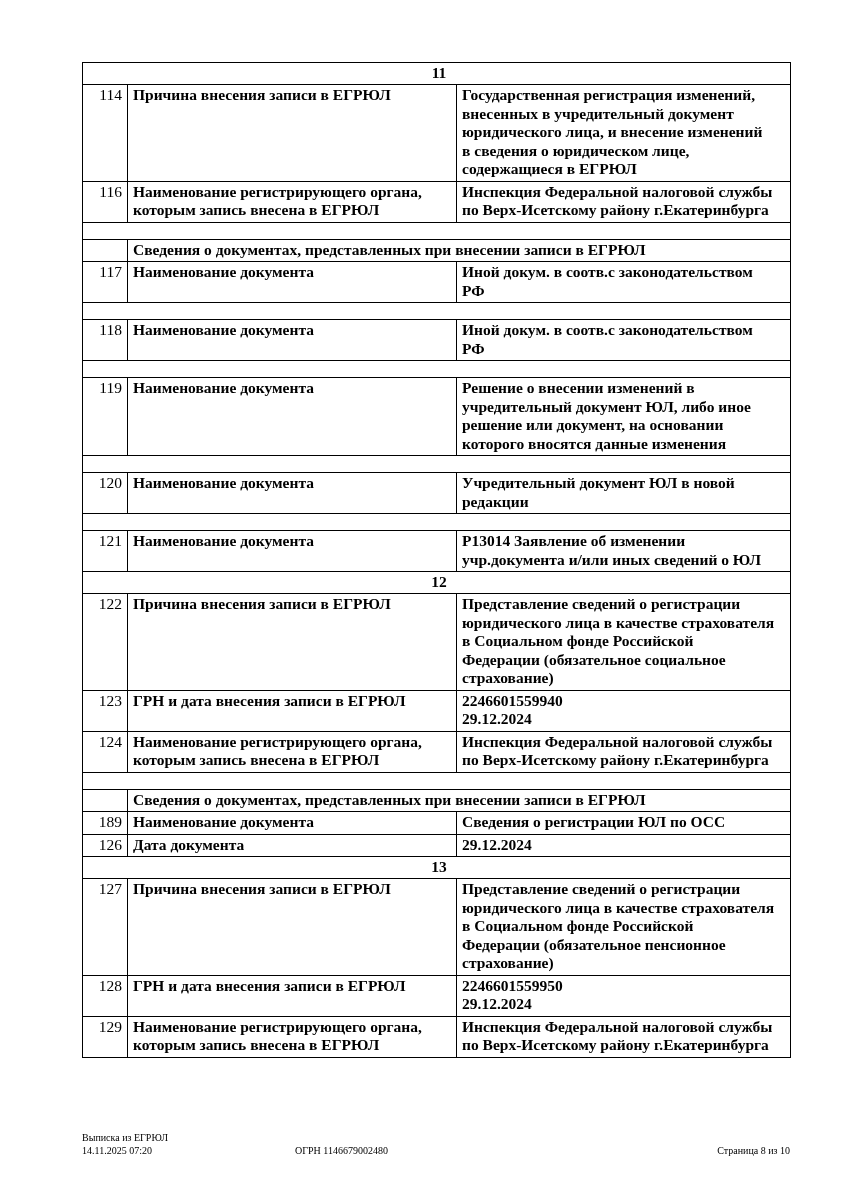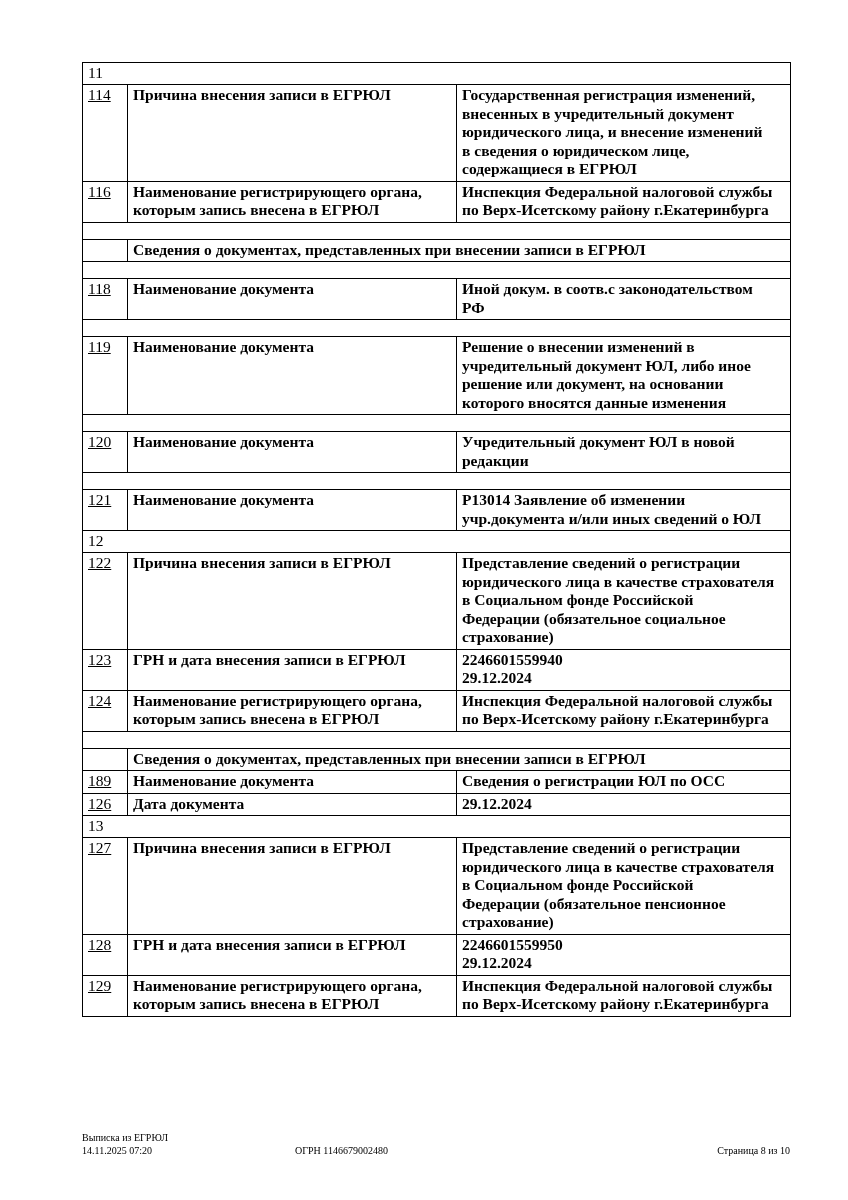--- a/index.html
+++ b/index.html
@@ -26,36 +26,35 @@
   }
   table.egrul td {
     border: 1.5px solid #000000;
     vertical-align: top;
     font-size: 15.5px;
     line-height: 18.5px;
     padding: 1px 5px 2px 5px;
     overflow: hidden;
   }
   td.num {
-    text-align: left;
+    text-align: right;
     padding-left: 1px;
     padding-right: 1px;
-    text-decoration: underline;
   }
   td.lbl, td.val, td.sub {
     white-space: pre-line;
     font-weight: bold;
   }
   tr.spacer td {
     height: 16px;
     padding: 0;
   }
   tr.section td {
-    text-align: left;
-    font-weight: normal;
+    text-align: center;
+    font-weight: bold;
     padding: 0 0 1px 5px;
     line-height: 20px;
     height: 20px;
     white-space: nowrap;
   }
   .footer {
     position: absolute;
     left: 0;
     top: 1131px;
     width: 848px;
@@ -113,20 +112,26 @@
 которым запись внесена в ЕГРЮЛ</td>
         <td class="val">Инспекция Федеральной налоговой службы
 по Верх-Исетскому району г.Екатеринбурга</td>
       </tr>
       <tr class="spacer">
           <td colspan="3"></td>
         </tr>
       <tr>
         <td class="num"></td>
         <td class="sub" colspan="2">Сведения о документах, представленных при внесении записи в ЕГРЮЛ</td>
+      </tr>
+      <tr>
+        <td class="num">117</td>
+        <td class="lbl">Наименование документа</td>
+        <td class="val">Иной докум. в соотв.с законодательством
+РФ</td>
       </tr>
       <tr class="spacer">
           <td colspan="3"></td>
         </tr>
       <tr>
         <td class="num">118</td>
         <td class="lbl">Наименование документа</td>
         <td class="val">Иной докум. в соотв.с законодательством
 РФ</td>
       </tr>

